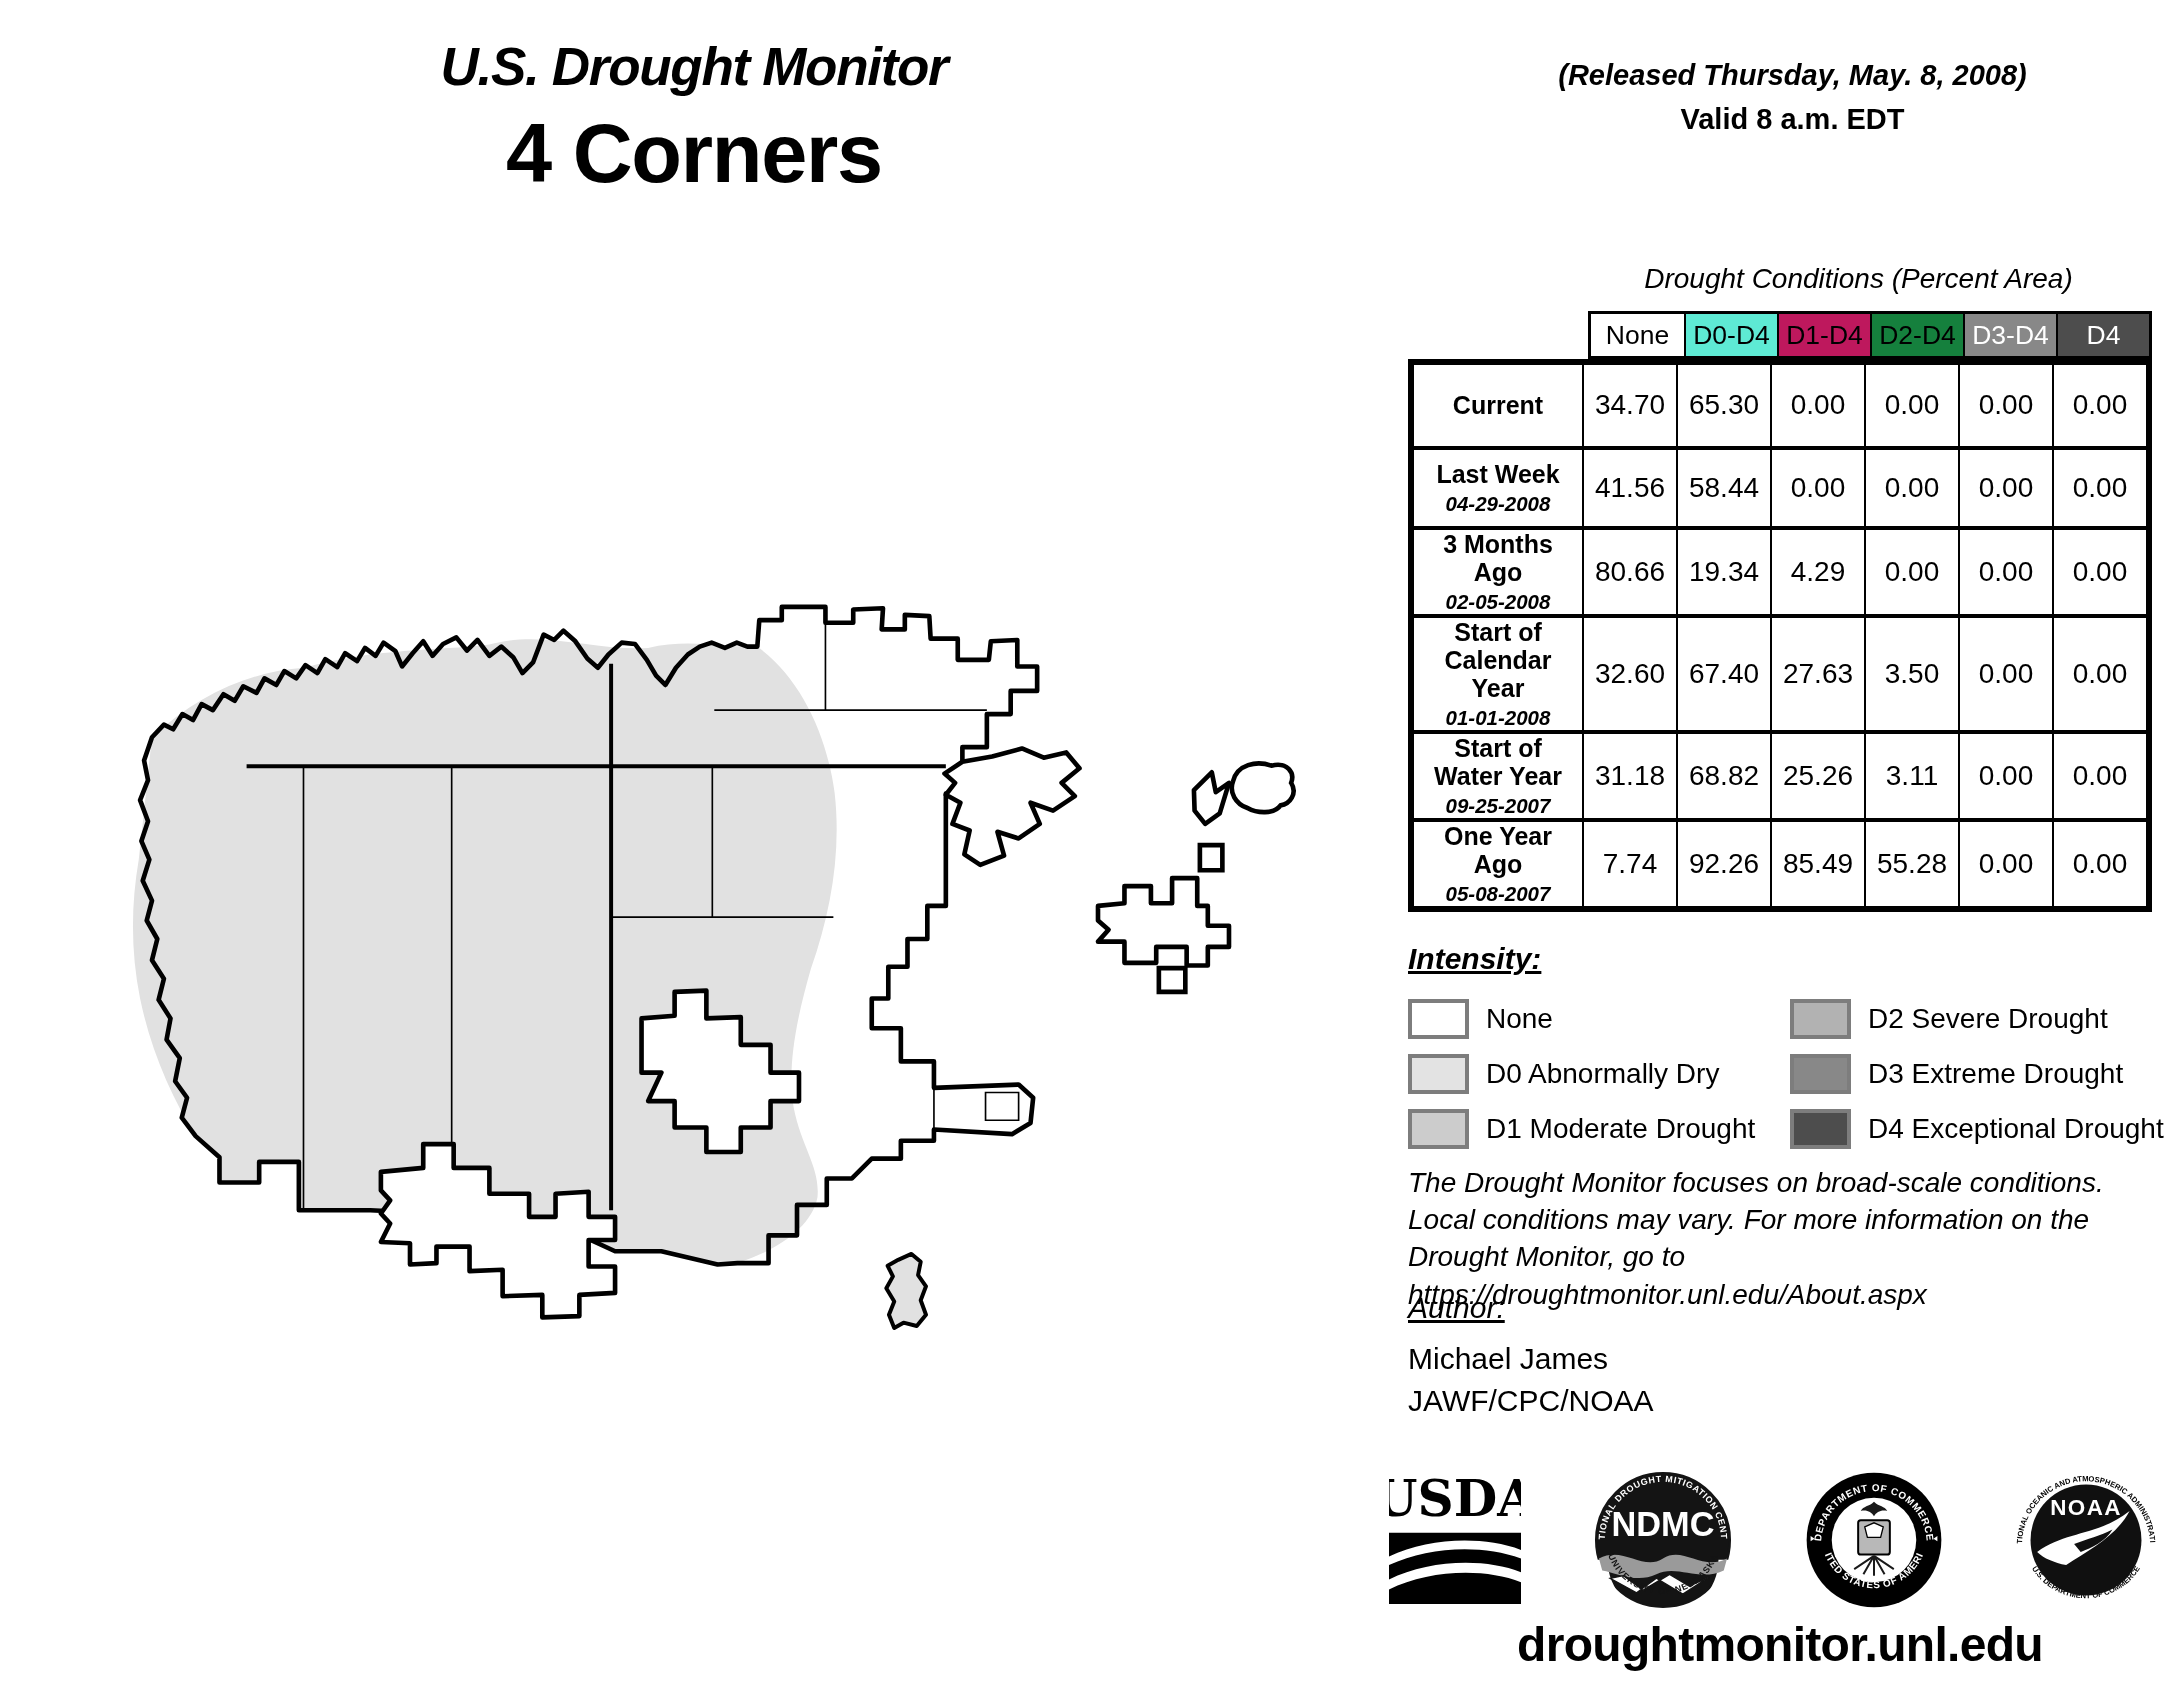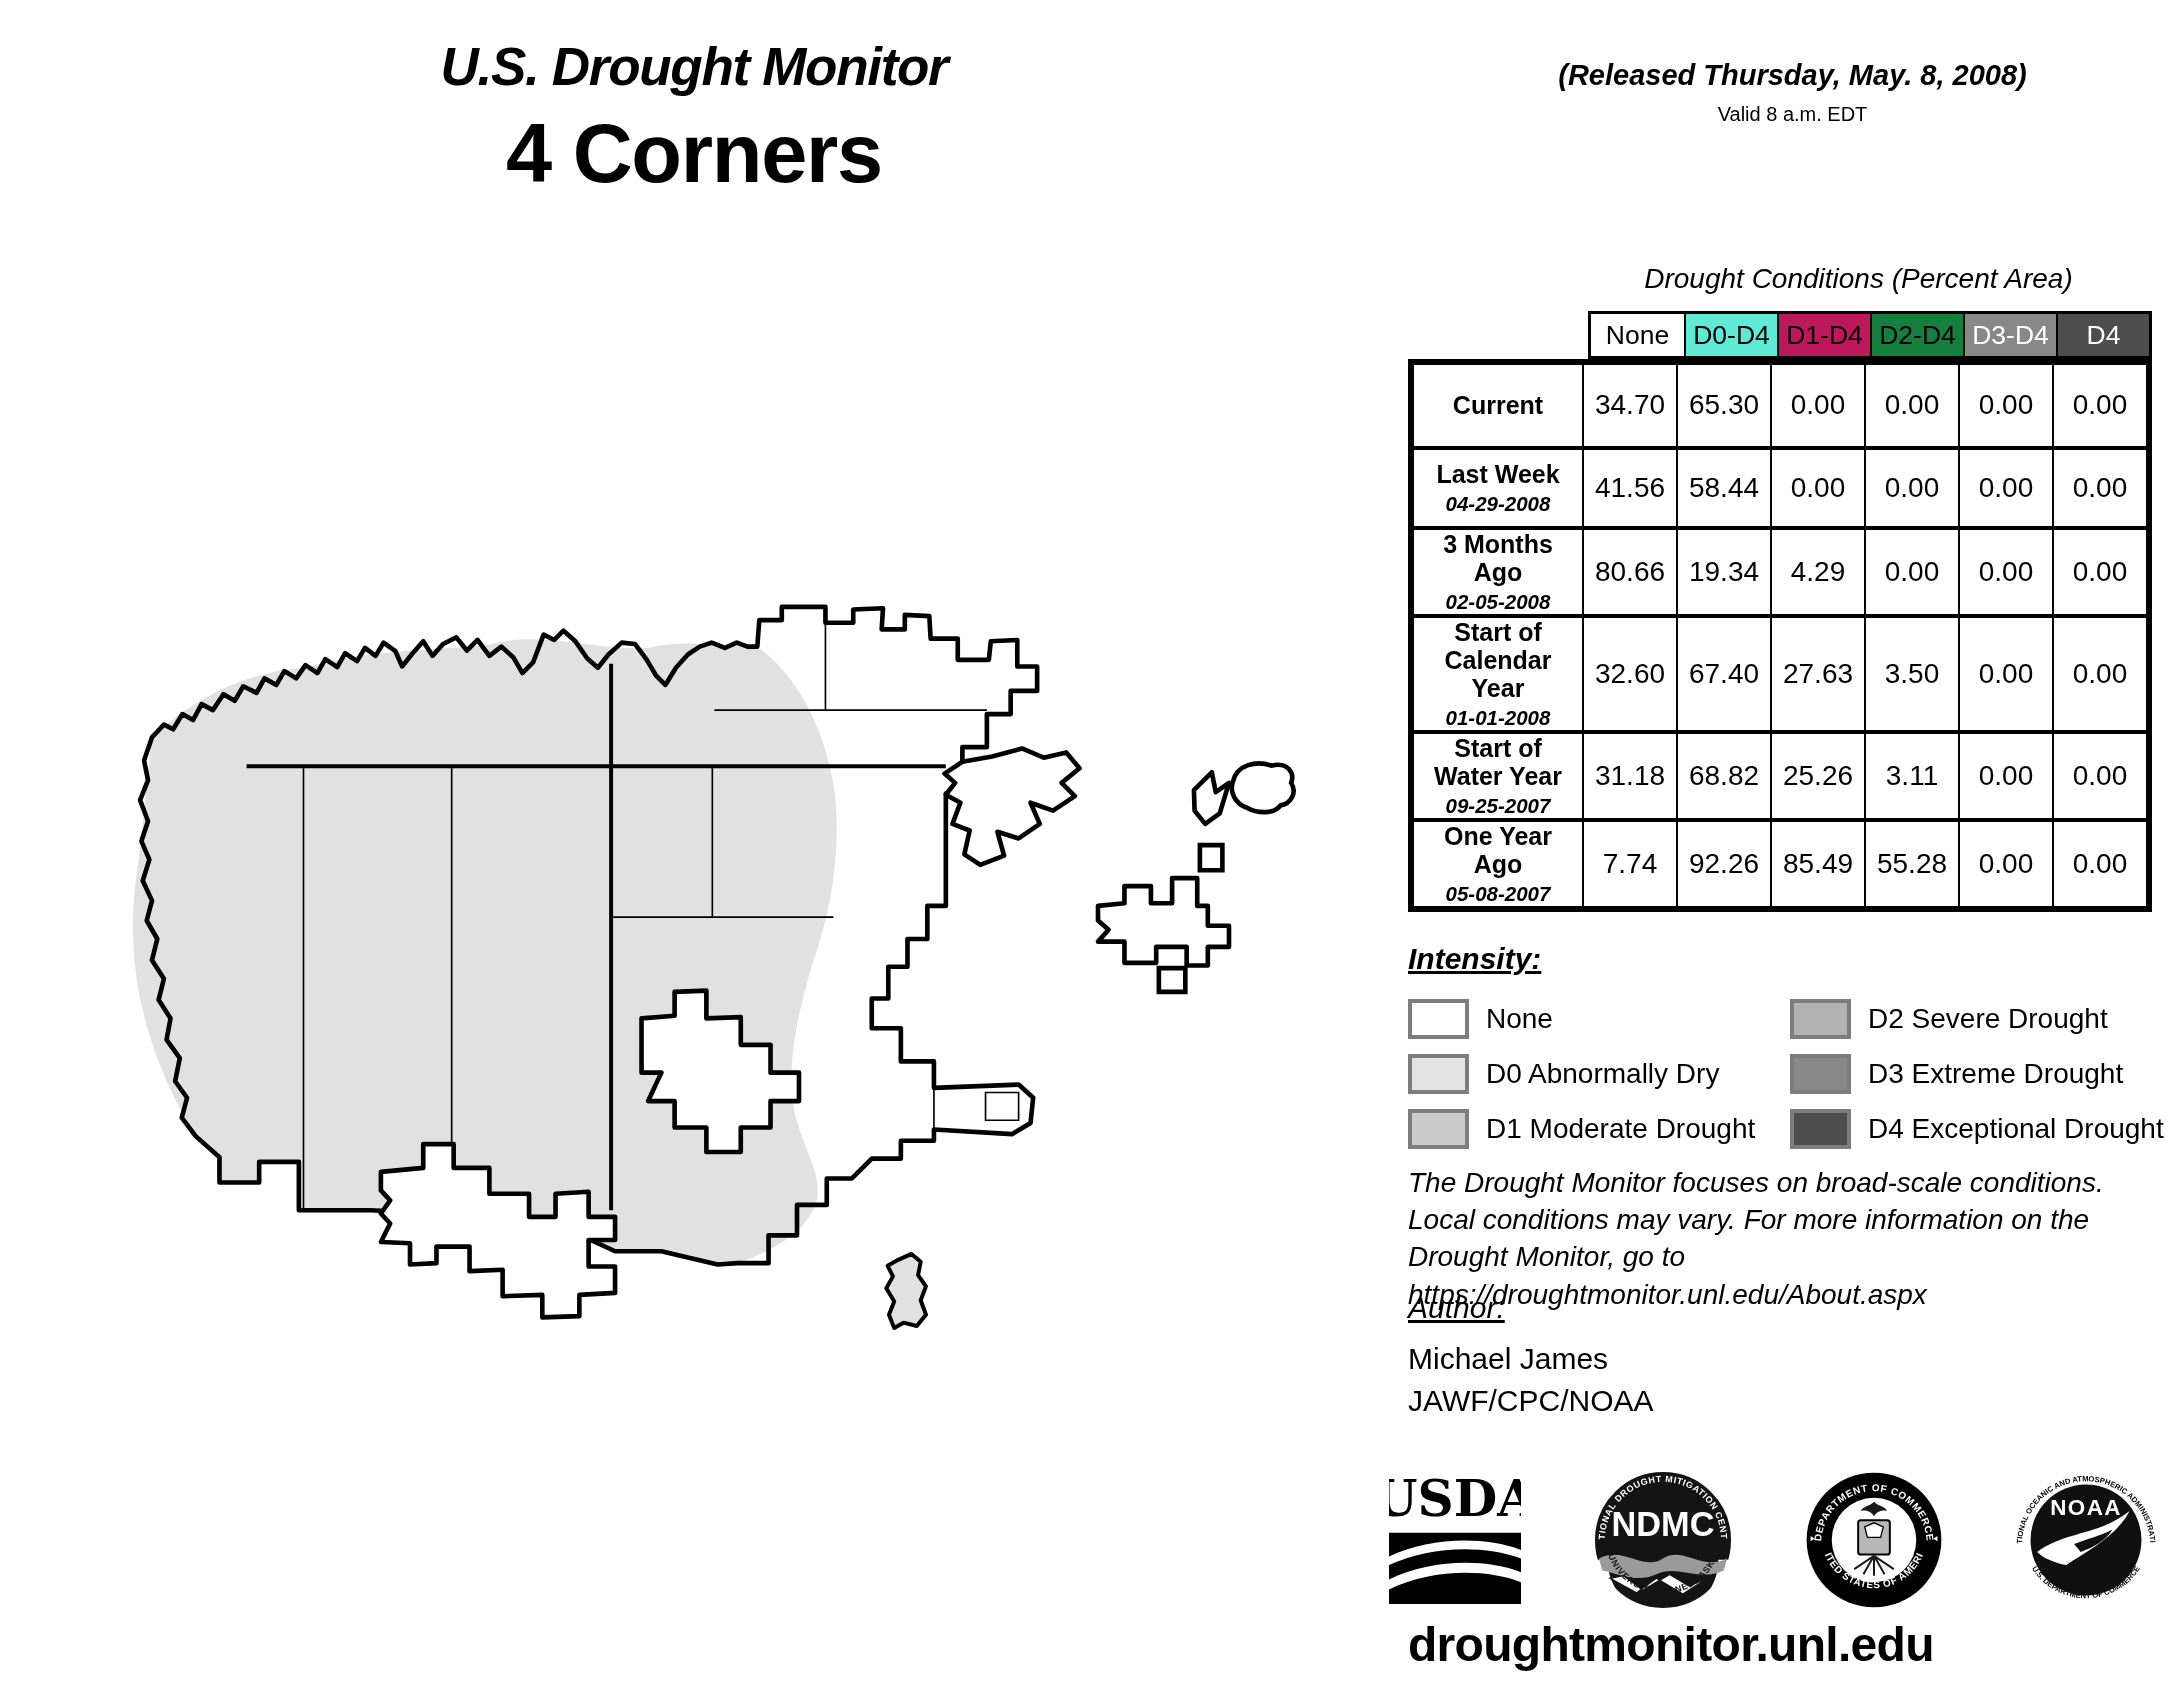--- a/index.html
+++ b/index.html
@@ -9,21 +9,21 @@
   .abs { position:absolute; }
 
   
   .title-block { left:198px; top:36px; width:992px; text-align:center; }
   .product-title { font-size:53px; font-weight:bold; font-style:italic; letter-spacing:-1.3px; }
   .region-title  { font-size:83px; font-weight:bold; letter-spacing:-1.3px; margin-top:9.3px; }
 
   .date-block { left:1422px; top:50px; width:741px; text-align:center; }
   .map-date { font-size:52px; font-weight:bold; letter-spacing:-0.7px; }
   .released { font-size:29px; font-weight:bold; font-style:italic; margin-top:9.3px; }
-  .valid    { font-size:20px; font-weight:normal; margin-top:10.6px; }
+  .valid    { font-size:29px; font-weight:bold; margin-top:10.6px; }
 
   .table-caption { left:1561px; top:263px; width:595px; text-align:center;
                    font-size:28px; font-style:italic; }
 
   
   .header-row { left:1588px; top:311px; width:564px; height:48px;
                 display:grid; grid-template-columns:repeat(6,1fr);
                 border:3.3px solid #000; }
   .header-cell { display:flex; align-items:center; justify-content:center;
                  font-size:26.5px; border-left:2px solid #000; }
@@ -52,21 +52,21 @@
   
   .disclaimer { left:1408px; top:1164px; width:767px; font-size:28px; font-style:italic;
                 line-height:1.33; }
   .author-head { left:1408px; top:1291px; font-size:30px; font-style:italic;
                  text-decoration:underline; }
   .author-name { left:1408px; top:1342px; font-size:30px; }
   .author-aff  { left:1408px; top:1384px; font-size:30px; }
 
   .logos { left:1389px; top:1470px; width:767px; height:140px; display:flex;
            align-items:center; justify-content:space-between; }
-  .site-url { left:1408px; top:1617px; width:744px; 
+  .site-url { left:1408px; top:1617px; width:744px; text-align:center;
               font-size:48px; font-weight:bold; letter-spacing:-0.7px; }
 
   
   .map-wrap { left:66px; top:595px; width:1290px; height:774px; }
   .map-wrap svg { width:100%; height:100%; display:block; }
 </style>
 </head>
 <body>
 
 <div class="abs title-block">

